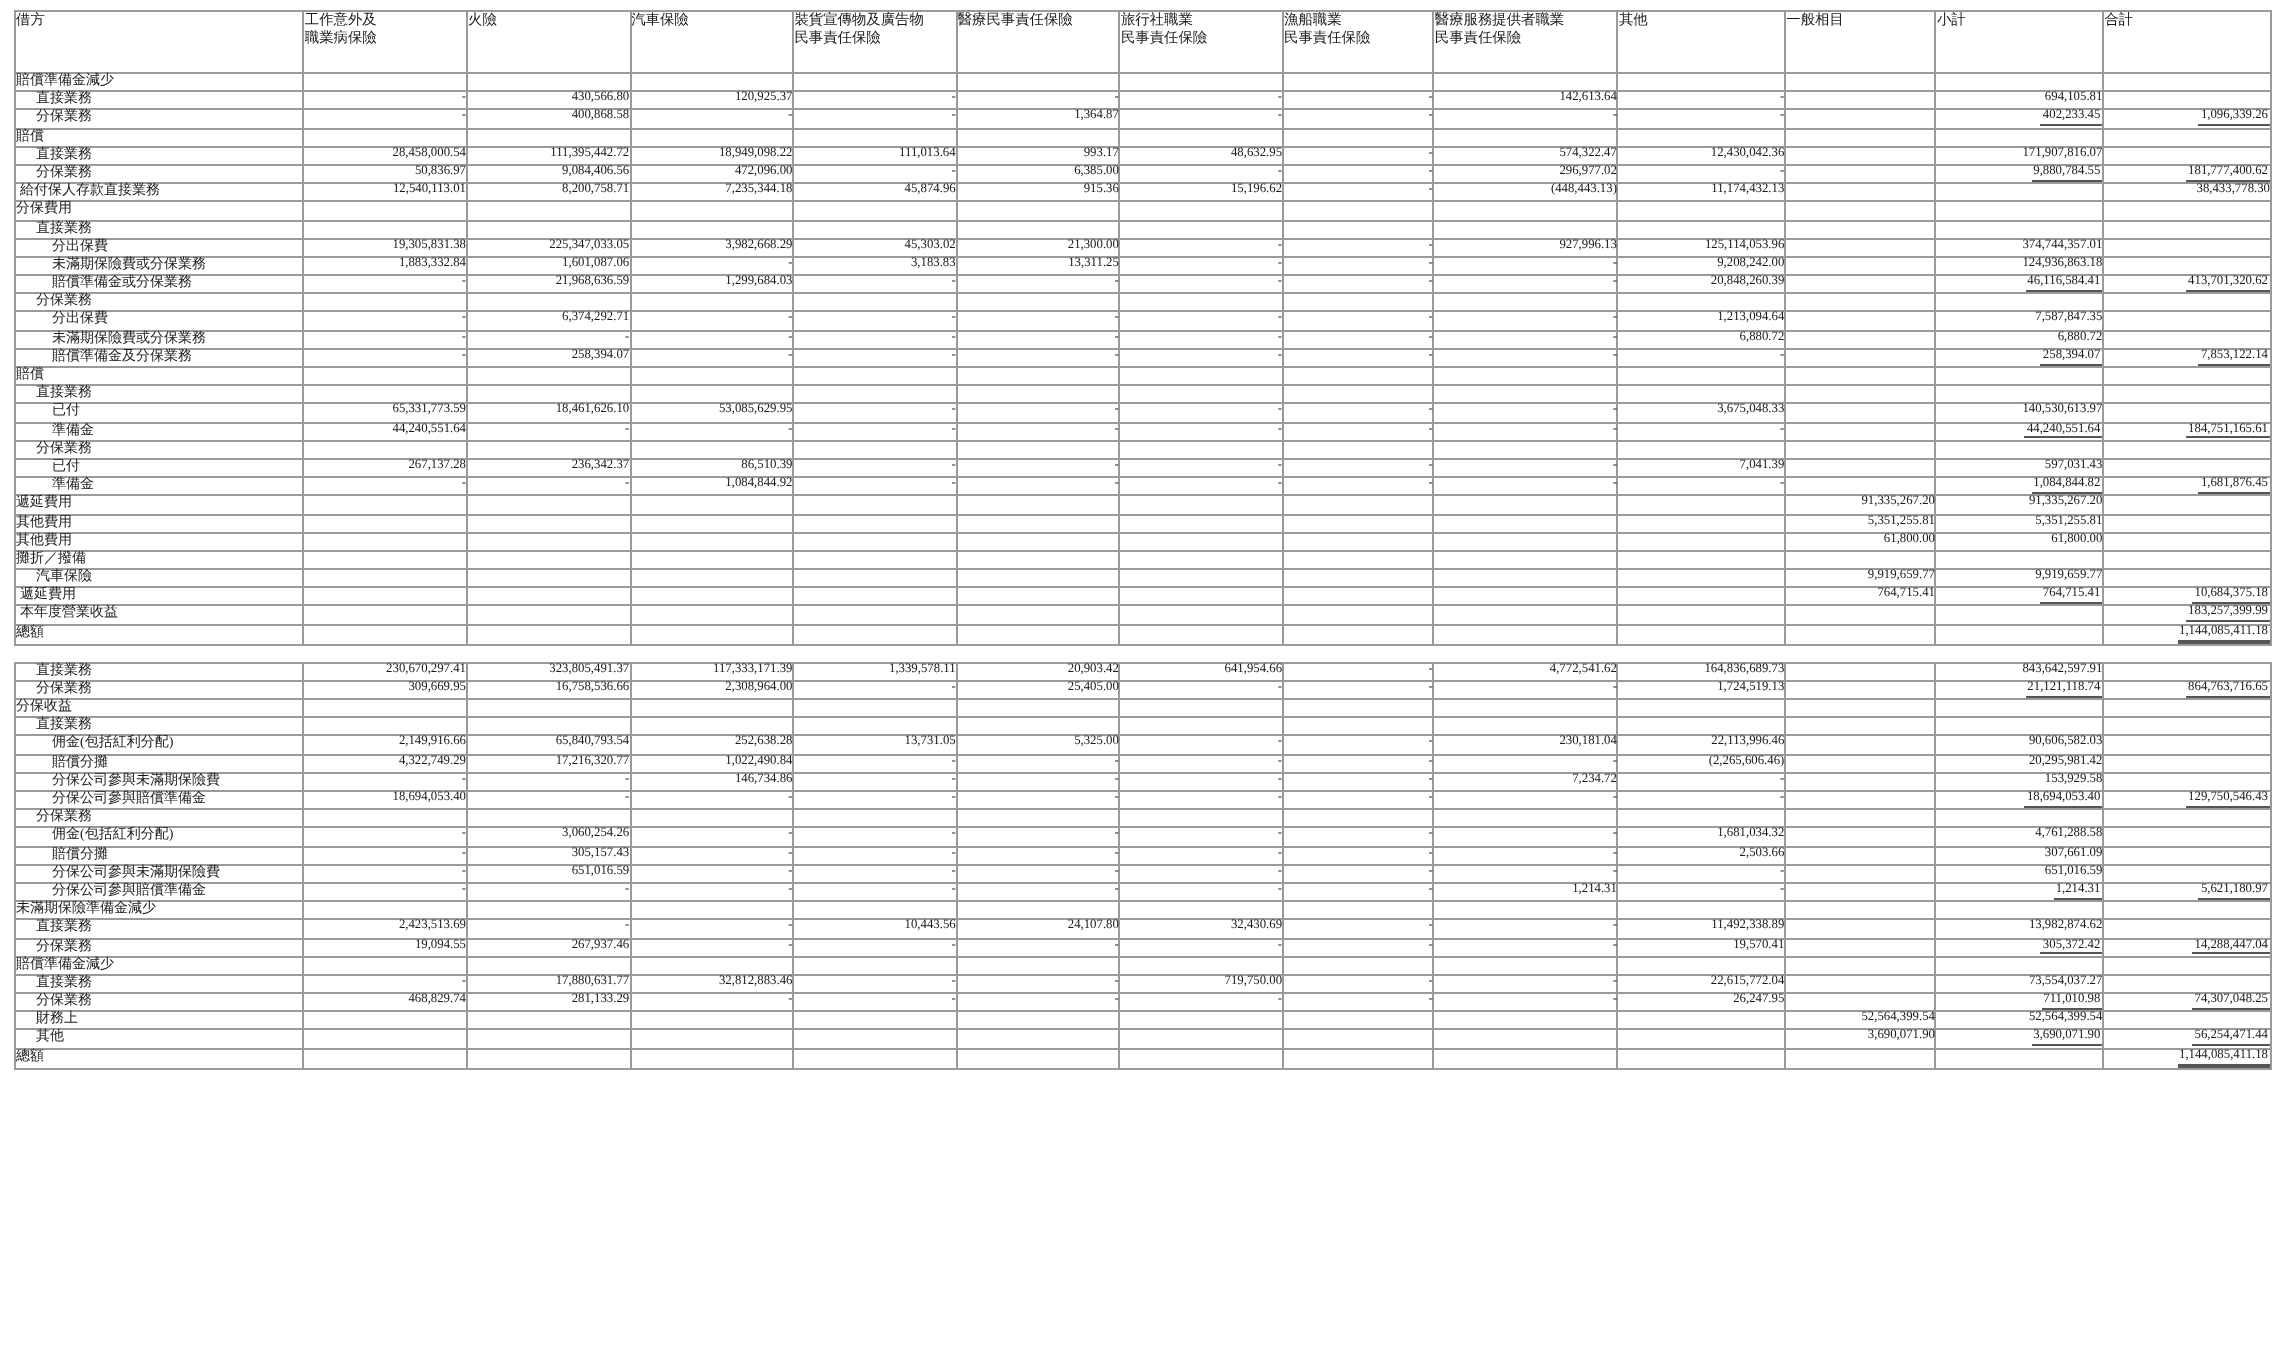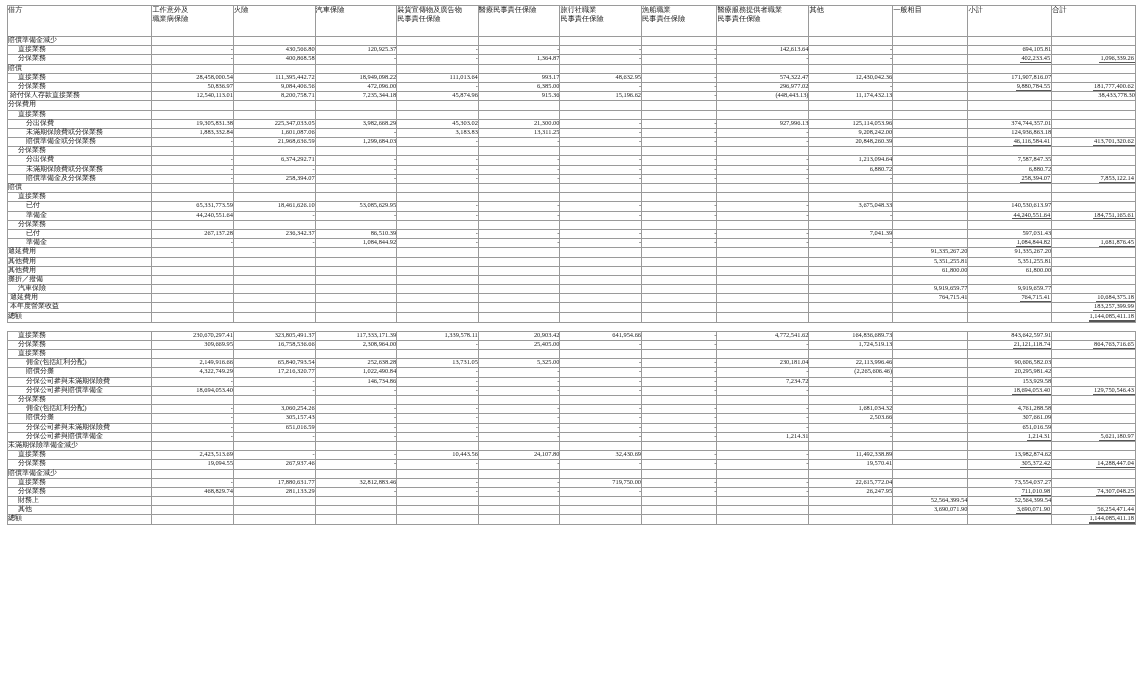--- a/index.html
+++ b/index.html
@@ -645,20 +645,35 @@
           <td class="num">-</td>
           <td class="num">25,405.00</td>
           <td class="num">-</td>
           <td class="num">-</td>
           <td class="num">-</td>
           <td class="num">1,724,519.13</td>
           <td class="num"></td>
           <td class="num ul"><span>21,121,118.74</span></td>
           <td class="num ul"><span>864,763,716.65</span></td>
         </tr>
+        <tr class="indent0">
+          <td class="lbl">分保收益</td>
+          <td class="num"></td>
+          <td class="num"></td>
+          <td class="num"></td>
+          <td class="num"></td>
+          <td class="num"></td>
+          <td class="num"></td>
+          <td class="num"></td>
+          <td class="num"></td>
+          <td class="num"></td>
+          <td class="num"></td>
+          <td class="num"></td>
+          <td class="num"></td>
+        </tr>
         <tr class="indent2">
           <td class="lbl">直接業務</td>
           <td class="num"></td>
           <td class="num"></td>
           <td class="num"></td>
           <td class="num"></td>
           <td class="num"></td>
           <td class="num"></td>
           <td class="num"></td>
           <td class="num"></td>

